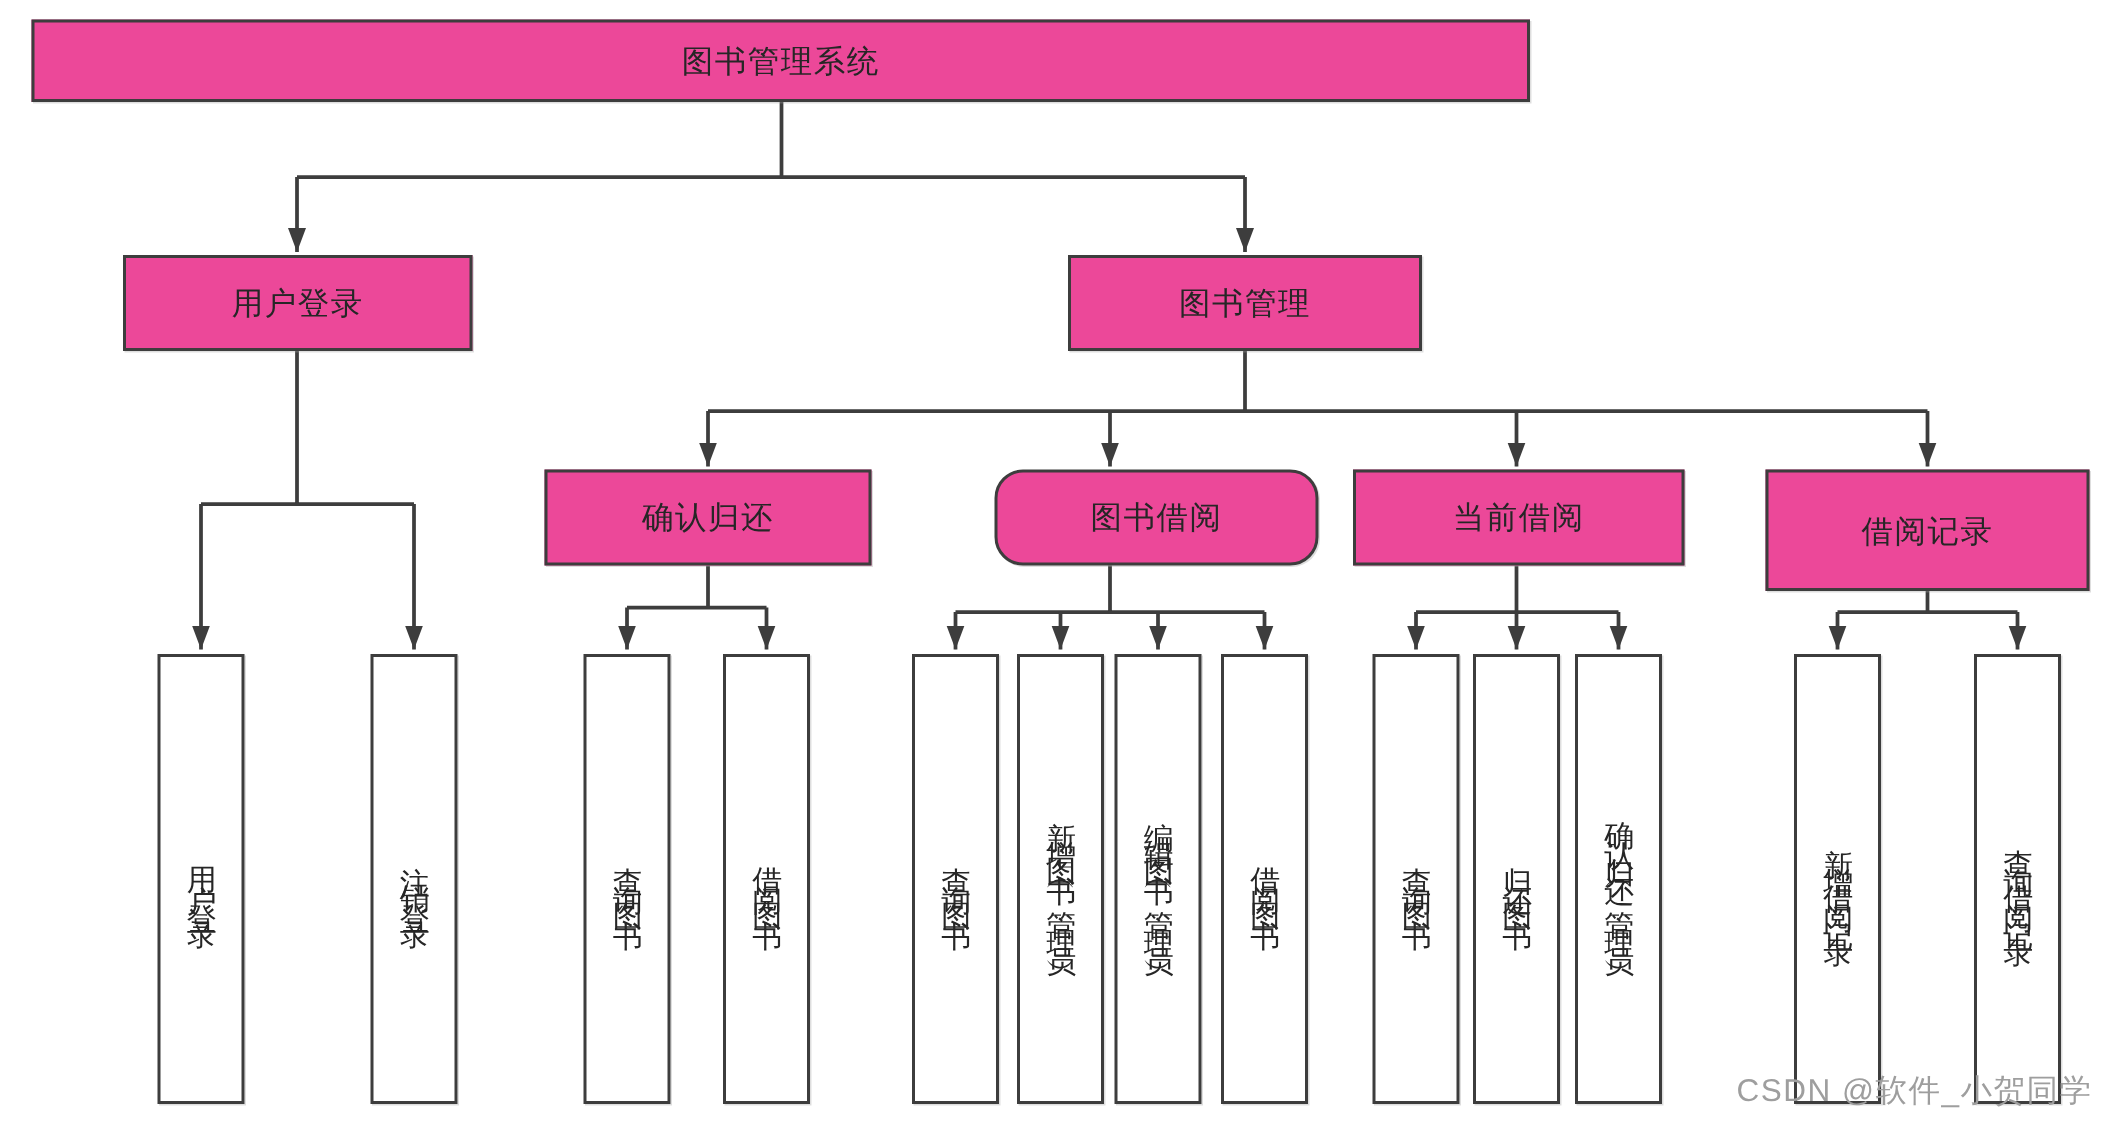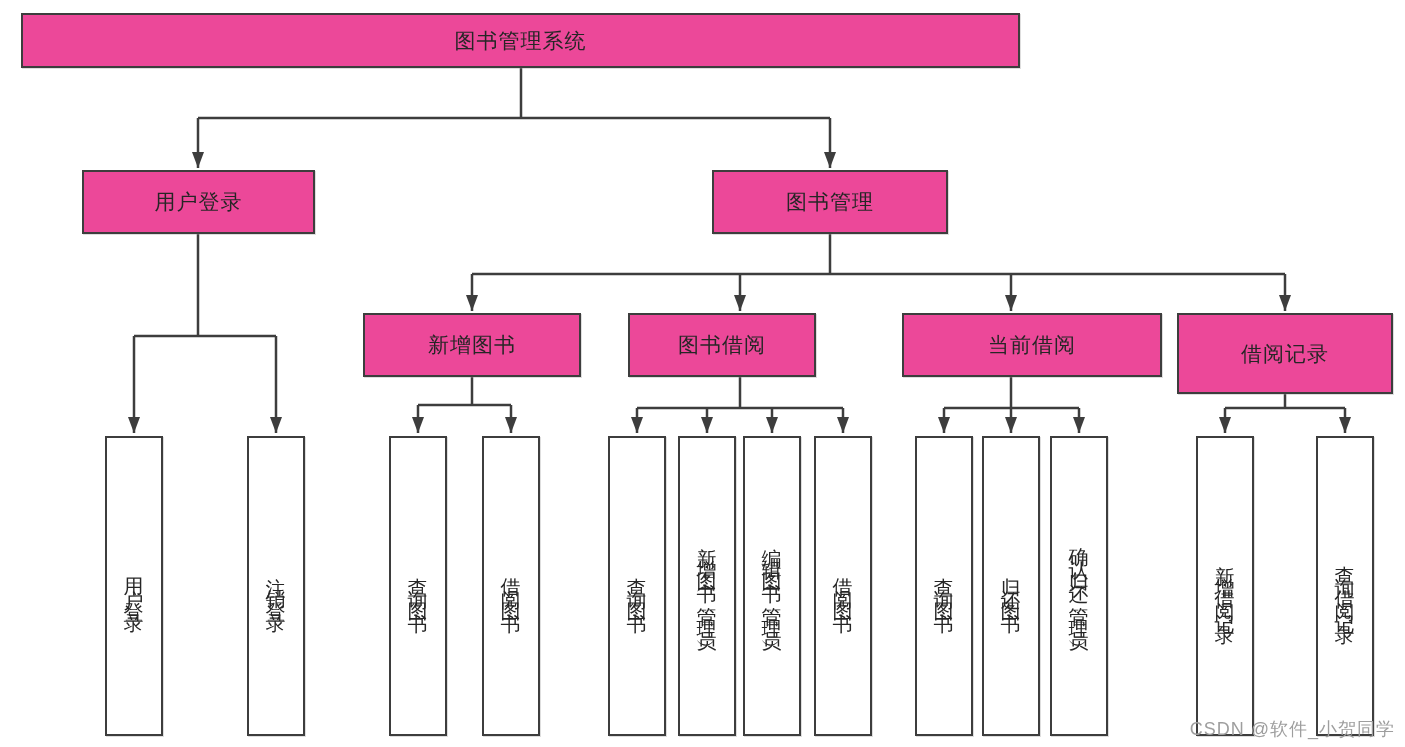--- a/index.html
+++ b/index.html
@@ -52,41 +52,41 @@
     line-height: 1;
     letter-spacing: 12px;
     color: #262626;
     white-space: nowrap;
   }
   
   .n-root   { left: 21px;   top: 13px;  width: 999px; height: 55px; }
   .n-login  { left: 82px;   top: 170px; width: 233px; height: 64px; }
   .n-mgmt   { left: 712px;  top: 170px; width: 236px; height: 64px; justify-content: center; }
   .n-newb   { left: 363px;  top: 313px; width: 218px; height: 64px; }
-  .n-borrow { left: 628px;  top: 313px; width: 188px; height: 64px; }
-  .n-cur    { left: 902px;  top: 313px; width: 260px; height: 64px; }
+  .n-borrow { left: 663px;  top: 313px; width: 216px; height: 64px; border-radius: 19px; }
+  .n-cur    { left: 902px;  top: 313px; width: 221px; height: 64px; }
   .n-rec    { left: 1177px; top: 313px; width: 216px; height: 81px; }
   .c1  { left: 105px; }
   .c2  { left: 247px; }
   .c3  { left: 389px; }
   .c4  { left: 482px; }
   .c5  { left: 608px; }
   .c6  { left: 678px; }
   .c7  { left: 743px; }
   .c8  { left: 814px; }
   .c9  { left: 915px; }
   .c10 { left: 982px; }
   .c11 { left: 1050px; }
   .c12 { left: 1196px; }
   .c13 { left: 1316px; }
   .watermark {
     position: absolute;
     right: 10px;
     bottom: 6px;
-    font-size: 18px;
+    font-size: 21px;
     color: #9e9e9e;
     letter-spacing: 1px;
   }
 </style>
 </head>
 <body>
 
 <div class="stage">
 
   <svg class="connector-layer" viewBox="0 0 1405 747" xmlns="http://www.w3.org/2000/svg">
@@ -132,21 +132,21 @@
   </div>
 
   <div class="node n-login">
     <span>用户登录</span>
   </div>
   <div class="node n-mgmt">
     <span>图书管理</span>
   </div>
 
   <div class="node n-newb">
-    <span>新增图书</span>
+    <span>确认归还</span>
   </div>
   <div class="node n-borrow">
     <span>图书借阅</span>
   </div>
   <div class="node n-cur">
     <span>当前借阅</span>
   </div>
   <div class="node n-rec">
     <span>借阅记录</span>
   </div>

